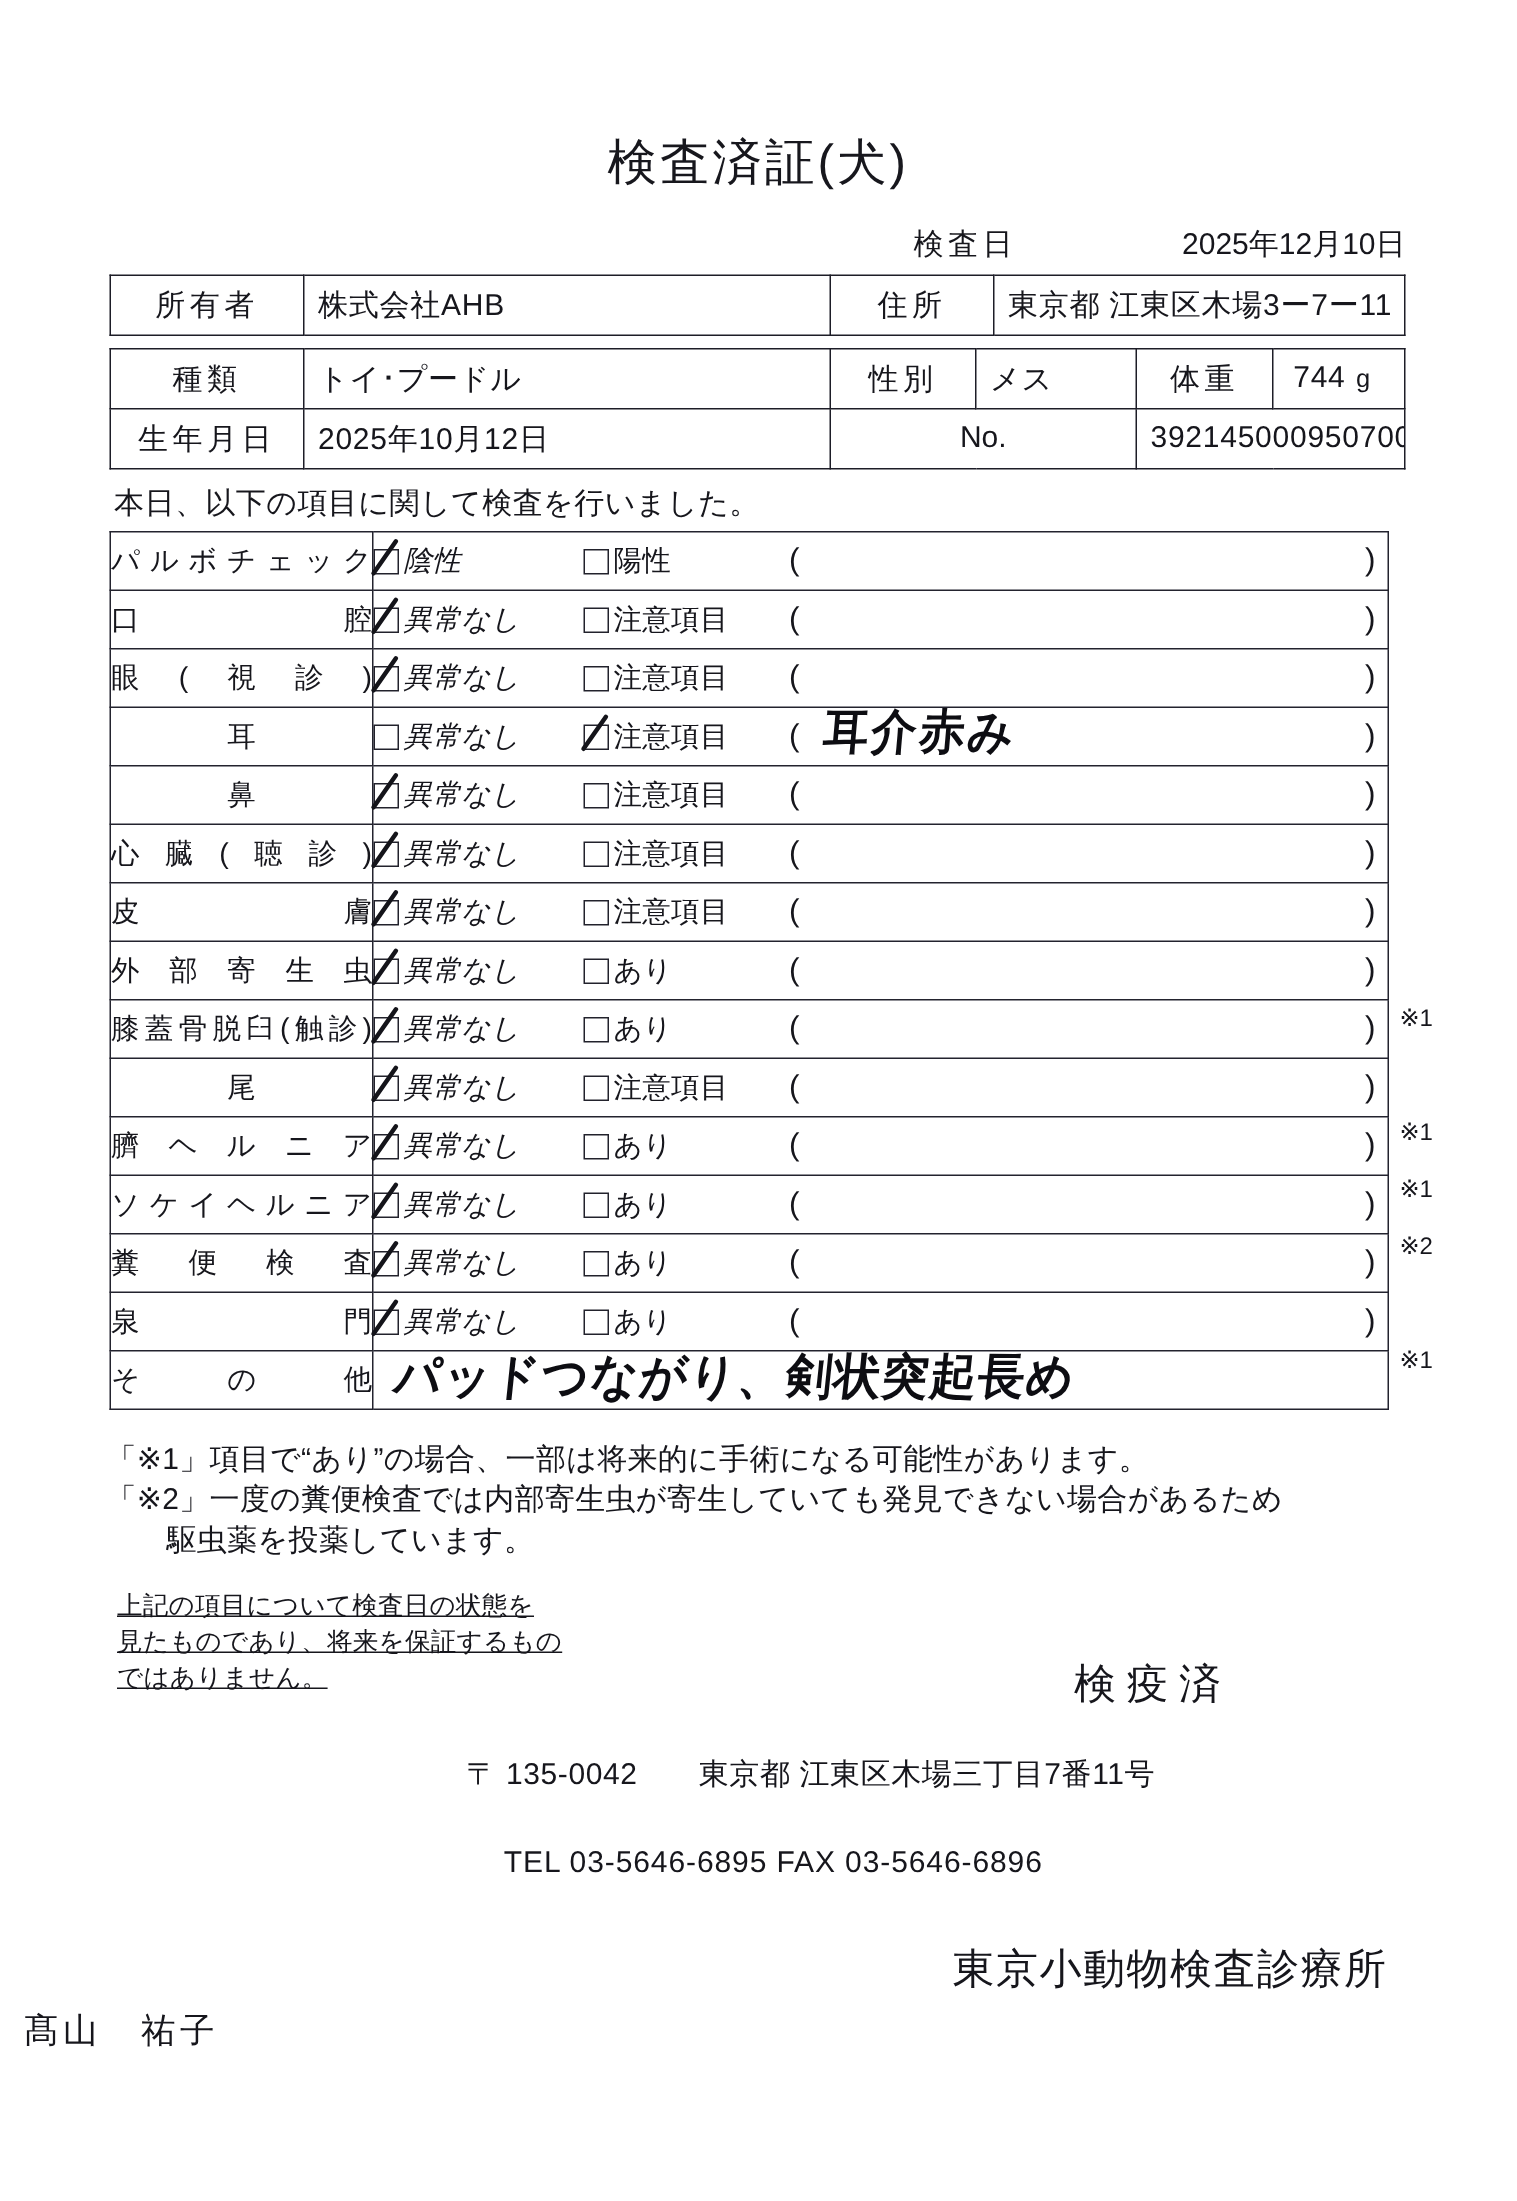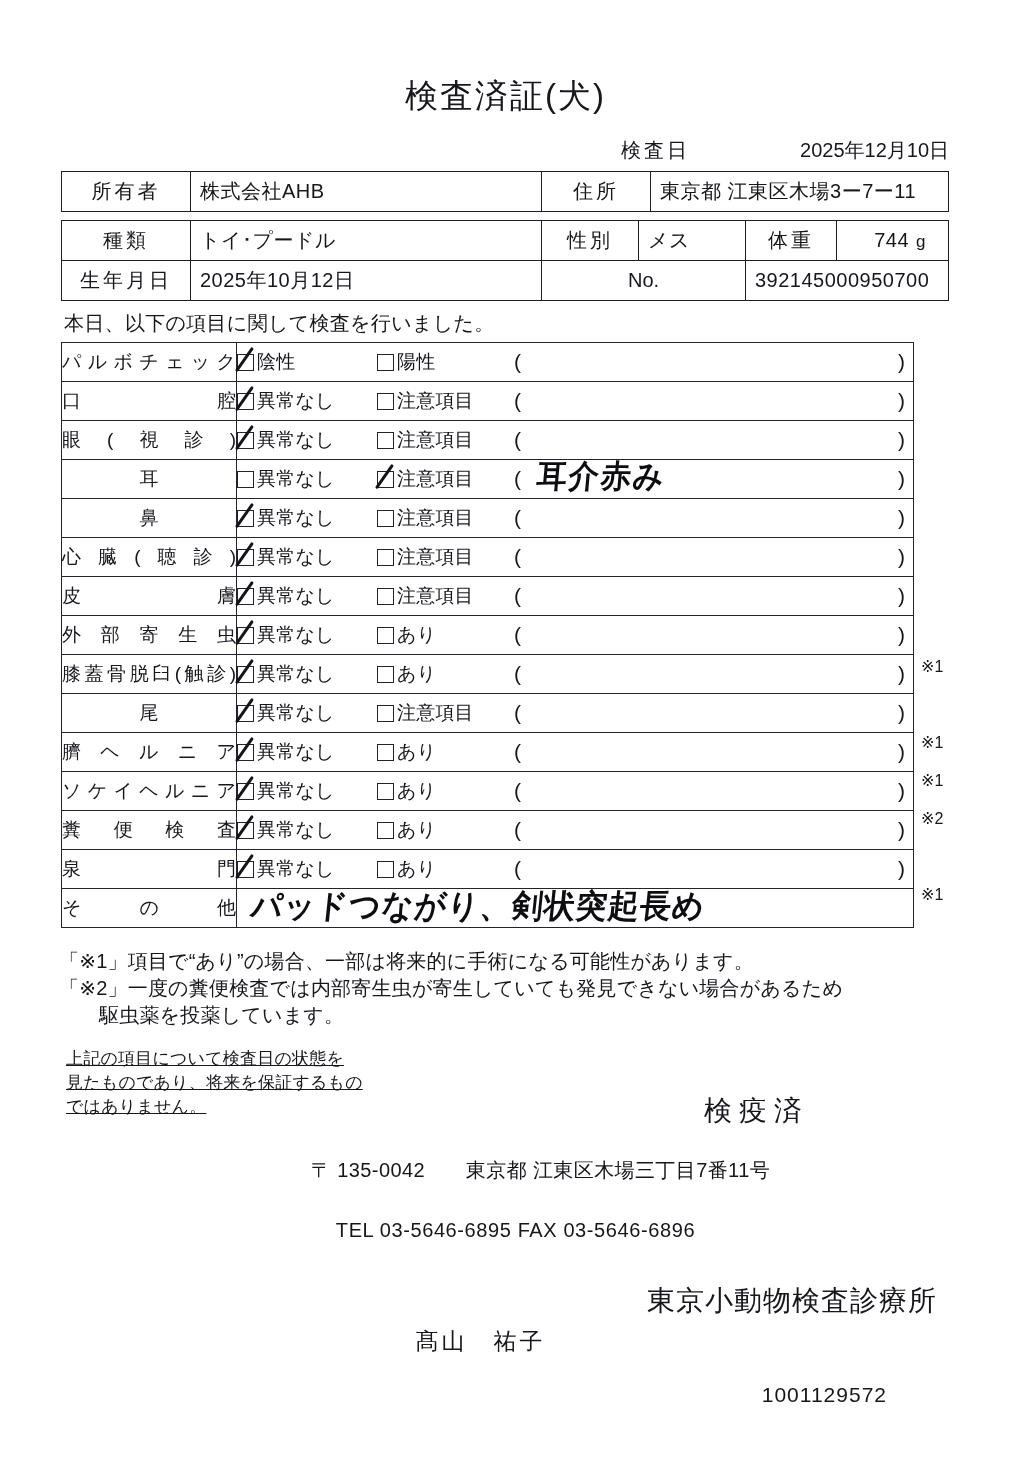--- a/index.html
+++ b/index.html
@@ -12,21 +12,21 @@
     height: 1467px;
     position: relative;
     font-family: "Liberation Sans", "DejaVu Sans", sans-serif;
     color: #16161c;
     overflow: hidden;
   }
 
   .page {
     position: absolute;
     inset: 0;
-    padding: 4px;
+    padding: 16px;
   }
 
   
   .doc-title {
     text-align: center;
     font-size: 33px;
     letter-spacing: 2px;
     margin-top: 70px;
     font-weight: 400;
     color: #17171d;
@@ -128,21 +128,21 @@
     display: flex;
     align-items: center;
     height: 38px;
     position: relative;
   }
   .opt {
     display: inline-flex;
     align-items: center;
     position: relative;
   }
-  .opt.first { width: 140px; }
+  .opt.first { width: 140px; font-style: italic; }
   .opt.second { width: 125px; }
   .box {
     display: inline-block;
     width: 15px;
     height: 15px;
     border: 1.6px solid #22222c;
     margin-right: 3px;
     position: relative;
     flex: none;
   }
@@ -252,21 +252,21 @@
     padding-left: 20px;
   }
   .clinic-name {
     text-align: right;
     font-size: 28px;
     letter-spacing: 1px;
     margin-top: 40px;
     padding-right: 70px;
   }
   .vet-name {
-    text-align: center;
+    text-align: left;
     font-size: 23px;
     letter-spacing: 3px;
     margin-top: 6px;
     padding-right: 50px;
   }
   .serial {
     text-align: right;
     font-size: 21px;
     letter-spacing: 1px;
     margin-top: 26px;
@@ -594,15 +594,14 @@
       <div>見たものであり、将来を保証するもの</div>
       <div>ではありません。</div>
     </div>
     <div class="stamp">検疫済</div>
   </div>
 
   <div class="addr-line">〒 135-0042　　東京都 江東区木場三丁目7番11号</div>
   <div class="tel-line">TEL 03-5646-6895  FAX 03-5646-6896</div>
   <div class="clinic-name">東京小動物検査診療所</div>
   <div class="vet-name">髙山　祐子</div>
-  <div class="serial">1001129572</div>
 
 </div>
 
 </body></html>

